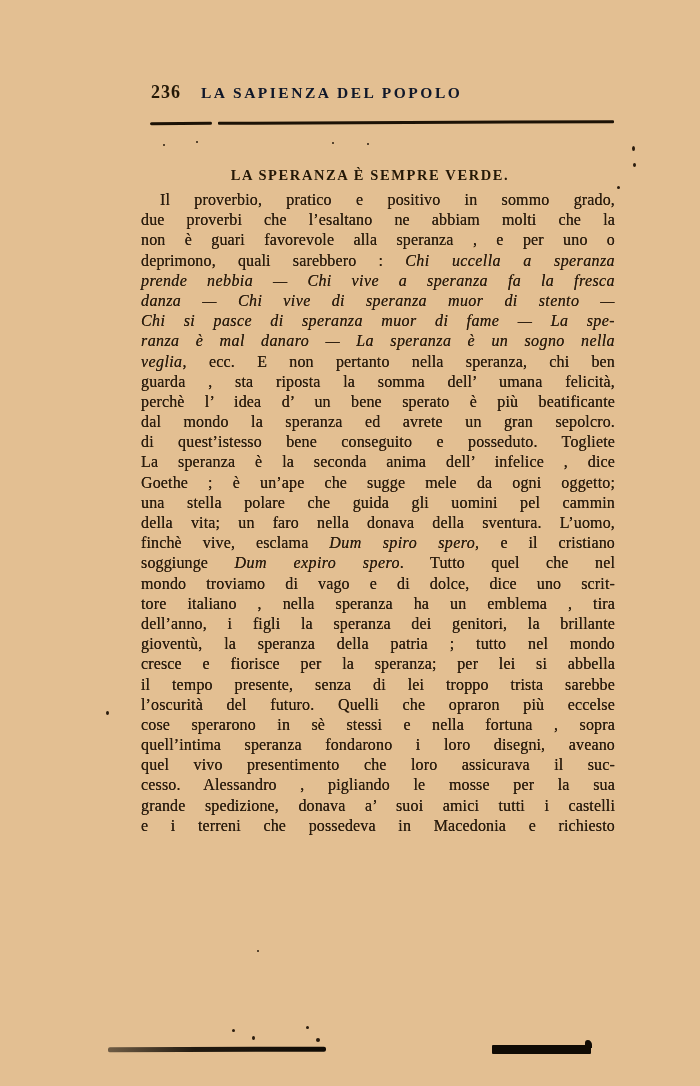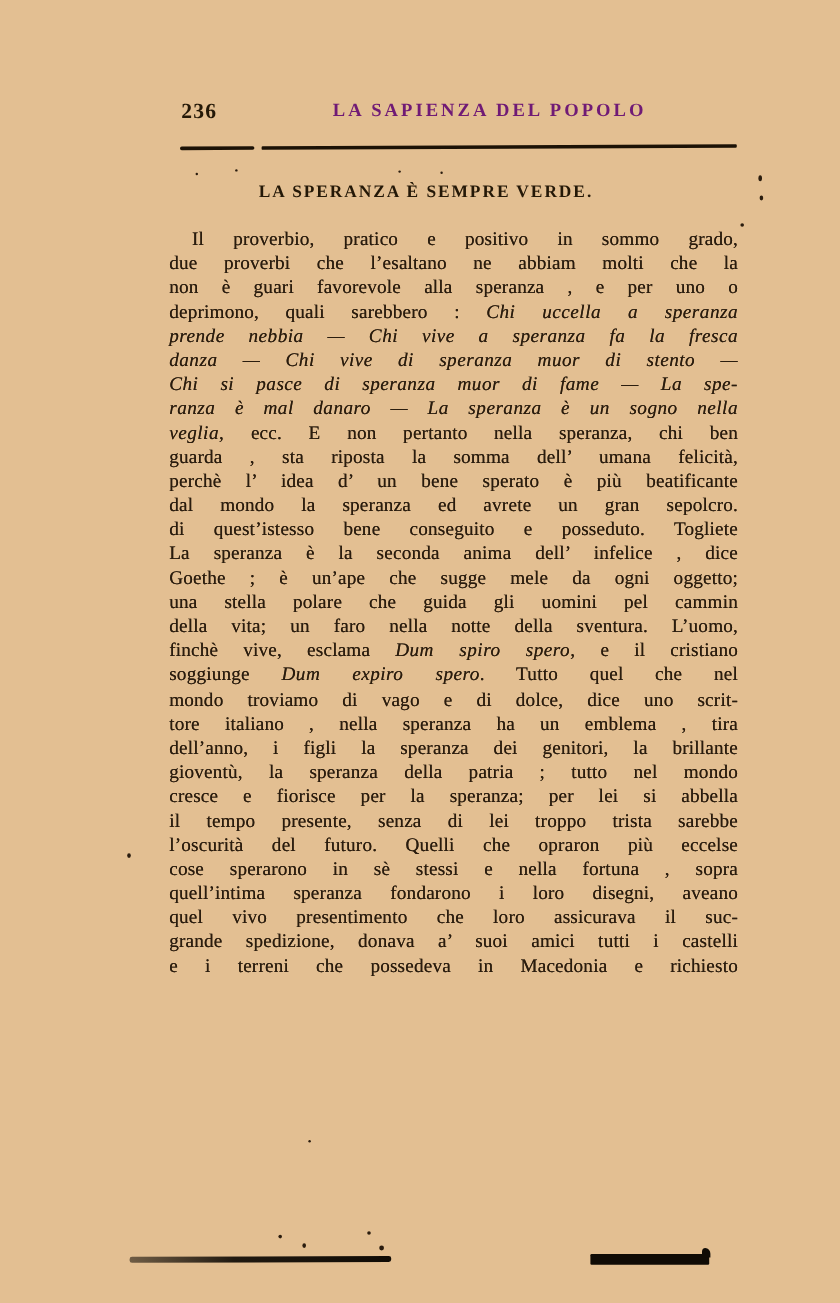--- a/index.html
+++ b/index.html
@@ -12,36 +12,36 @@
   .scan-page{position:absolute;inset:0;}
   
   .header-row{
     position:absolute;top:82px;left:141px;width:474px;height:22px;
   }
   .page-number{
     position:absolute;left:10px;top:0;
     font-weight:bold;font-size:18px;letter-spacing:1px;color:#241807;
   }
   .running-header{
-    position:absolute;left:0;right:0;top:2px;text-align:center;
-    font-weight:bold;font-size:15.5px;letter-spacing:2.5px;color:#701a75;
+    position:absolute;left:0;right:0;top:2px;text-align:left;
+    font-weight:bold;font-size:15.5px;letter-spacing:2.5px;color:#0f172a;
     padding-left:60px;
   }
   .header-rule{position:absolute;top:121px;left:150px;width:464px;height:4px;}
   .header-rule .seg-a{
     position:absolute;left:0;top:1px;width:62px;height:3px;background:#1c1206;
     transform:rotate(-.3deg);border-radius:2px;
   }
   .header-rule .seg-b{
     position:absolute;left:68px;top:0;width:396px;height:3px;background:#1c1206;
     transform:rotate(-.25deg);border-radius:1px;
   }
   
   .chapter-title{
-    position:absolute;top:150px;left:116px;width:474px;margin:2px;
+    position:absolute;top:150px;left:116px;width:474px;margin:17px;
     text-align:center;font-size:14.5px;font-weight:bold;letter-spacing:1.6px;
     color:#241807;
   }
   
   .body-text{
     position:absolute;top:190px;left:141px;width:474px;
     font-size:16px;line-height:20.2px;letter-spacing:.15px;word-spacing:1.5px;
     text-shadow:0 0 .35px #3a2a18;
   }
   .body-text .line{
@@ -92,33 +92,34 @@
       <div class="line"><em>Chi si pasce di speranza muor di fame — La spe-</em></div>
       <div class="line"><em>ranza è mal danaro — La speranza è un sogno nella</em></div>
       <div class="line"><em>veglia,</em><span> ecc. E non pertanto nella speranza, chi ben</span></div>
       <div class="line"><span>guarda , sta riposta la somma dell’ umana felicità,</span></div>
       <div class="line"><span>perchè l’ idea d’ un bene sperato è più beatificante</span></div>
       <div class="line"><span>dal mondo la speranza ed avrete un gran sepolcro.</span></div>
       <div class="line"><span>di quest’istesso bene conseguito e posseduto. Togliete</span></div>
       <div class="line"><span>La speranza è la seconda anima dell’ infelice , dice</span></div>
       <div class="line"><span>Goethe ; è un’ape che sugge mele da ogni oggetto;</span></div>
       <div class="line"><span>una stella polare che guida gli uomini pel cammin</span></div>
-      <div class="line"><span>della vita; un faro nella notte della sventura. L’uomo,</span></div>
+      <div class="line"><span>della vita; un faro nella donava della sventura. L’uomo,</span></div>
       <div class="line"><span>finchè vive, esclama </span><em>Dum spiro spero,</em><span> e il cristiano</span></div>
       <div class="line"><span>soggiunge </span><em>Dum expiro spero</em><span>. Tutto quel che nel</span></div>
       <div class="line"><span>mondo troviamo di vago e di dolce, dice uno scrit-</span></div>
       <div class="line"><span>tore italiano , nella speranza ha un emblema , tira</span></div>
       <div class="line"><span>dell’anno, i figli la speranza dei genitori, la brillante</span></div>
       <div class="line"><span>gioventù, la speranza della patria ; tutto nel mondo</span></div>
       <div class="line"><span>cresce e fiorisce per la speranza; per lei si abbella</span></div>
       <div class="line"><span>il tempo presente, senza di lei troppo trista sarebbe</span></div>
       <div class="line"><span>l’oscurità del futuro. Quelli che opraron più eccelse</span></div>
       <div class="line"><span>cose sperarono in sè stessi e nella fortuna , sopra</span></div>
       <div class="line"><span>quell’intima speranza fondarono i loro disegni, aveano</span></div>
       <div class="line"><span>quel vivo presentimento che loro assicurava il suc-</span></div>
+      <div class="line"><span>cesso. Alessandro , pigliando le mosse per la sua</span></div>
       <div class="line"><span>grande spedizione, donava a’ suoi amici tutti i castelli</span></div>
       <div class="line"><span>e i terreni che possedeva in Macedonia e richiesto</span></div>
     </div>
 
   <div class="artifact smudge-left"></div>
   <div class="artifact bar-right"></div>
 
   <div>
     <span class="speck" style="left:632px;top:146px;width:3px;height:5px"></span>
     <span class="speck" style="left:633px;top:163px;width:3px;height:4px"></span>

